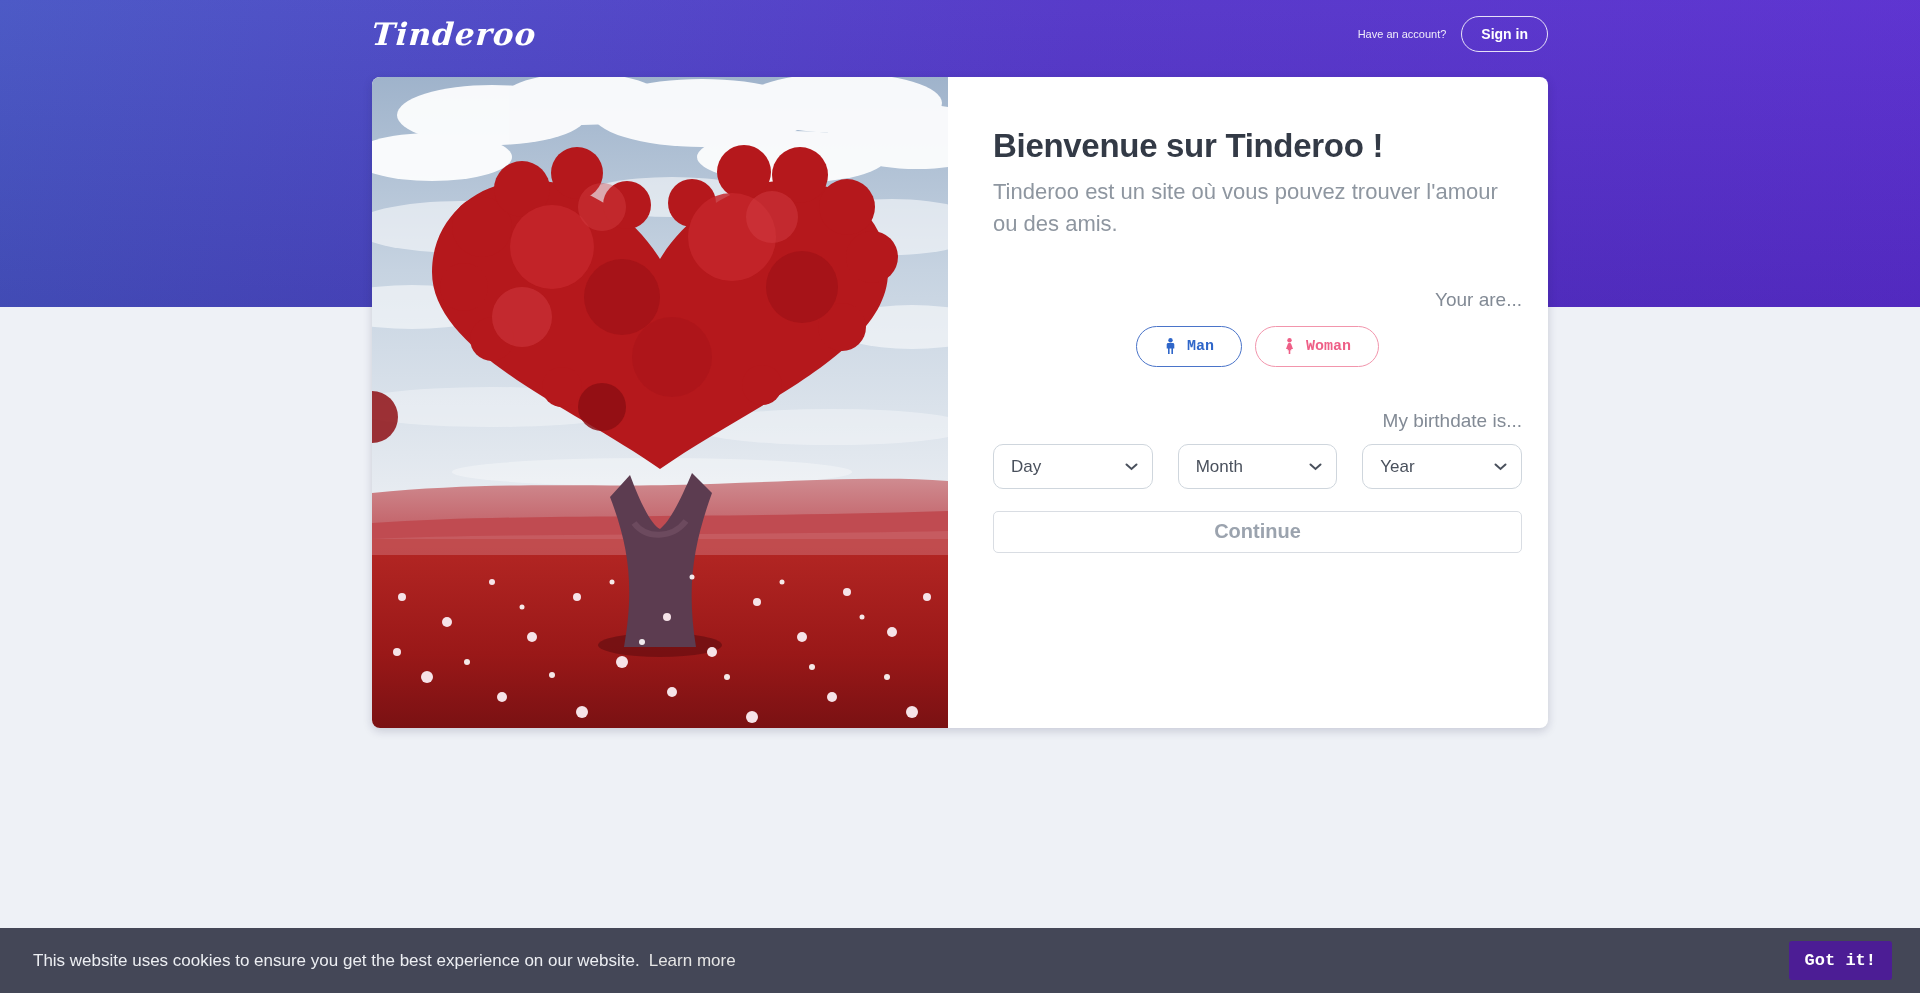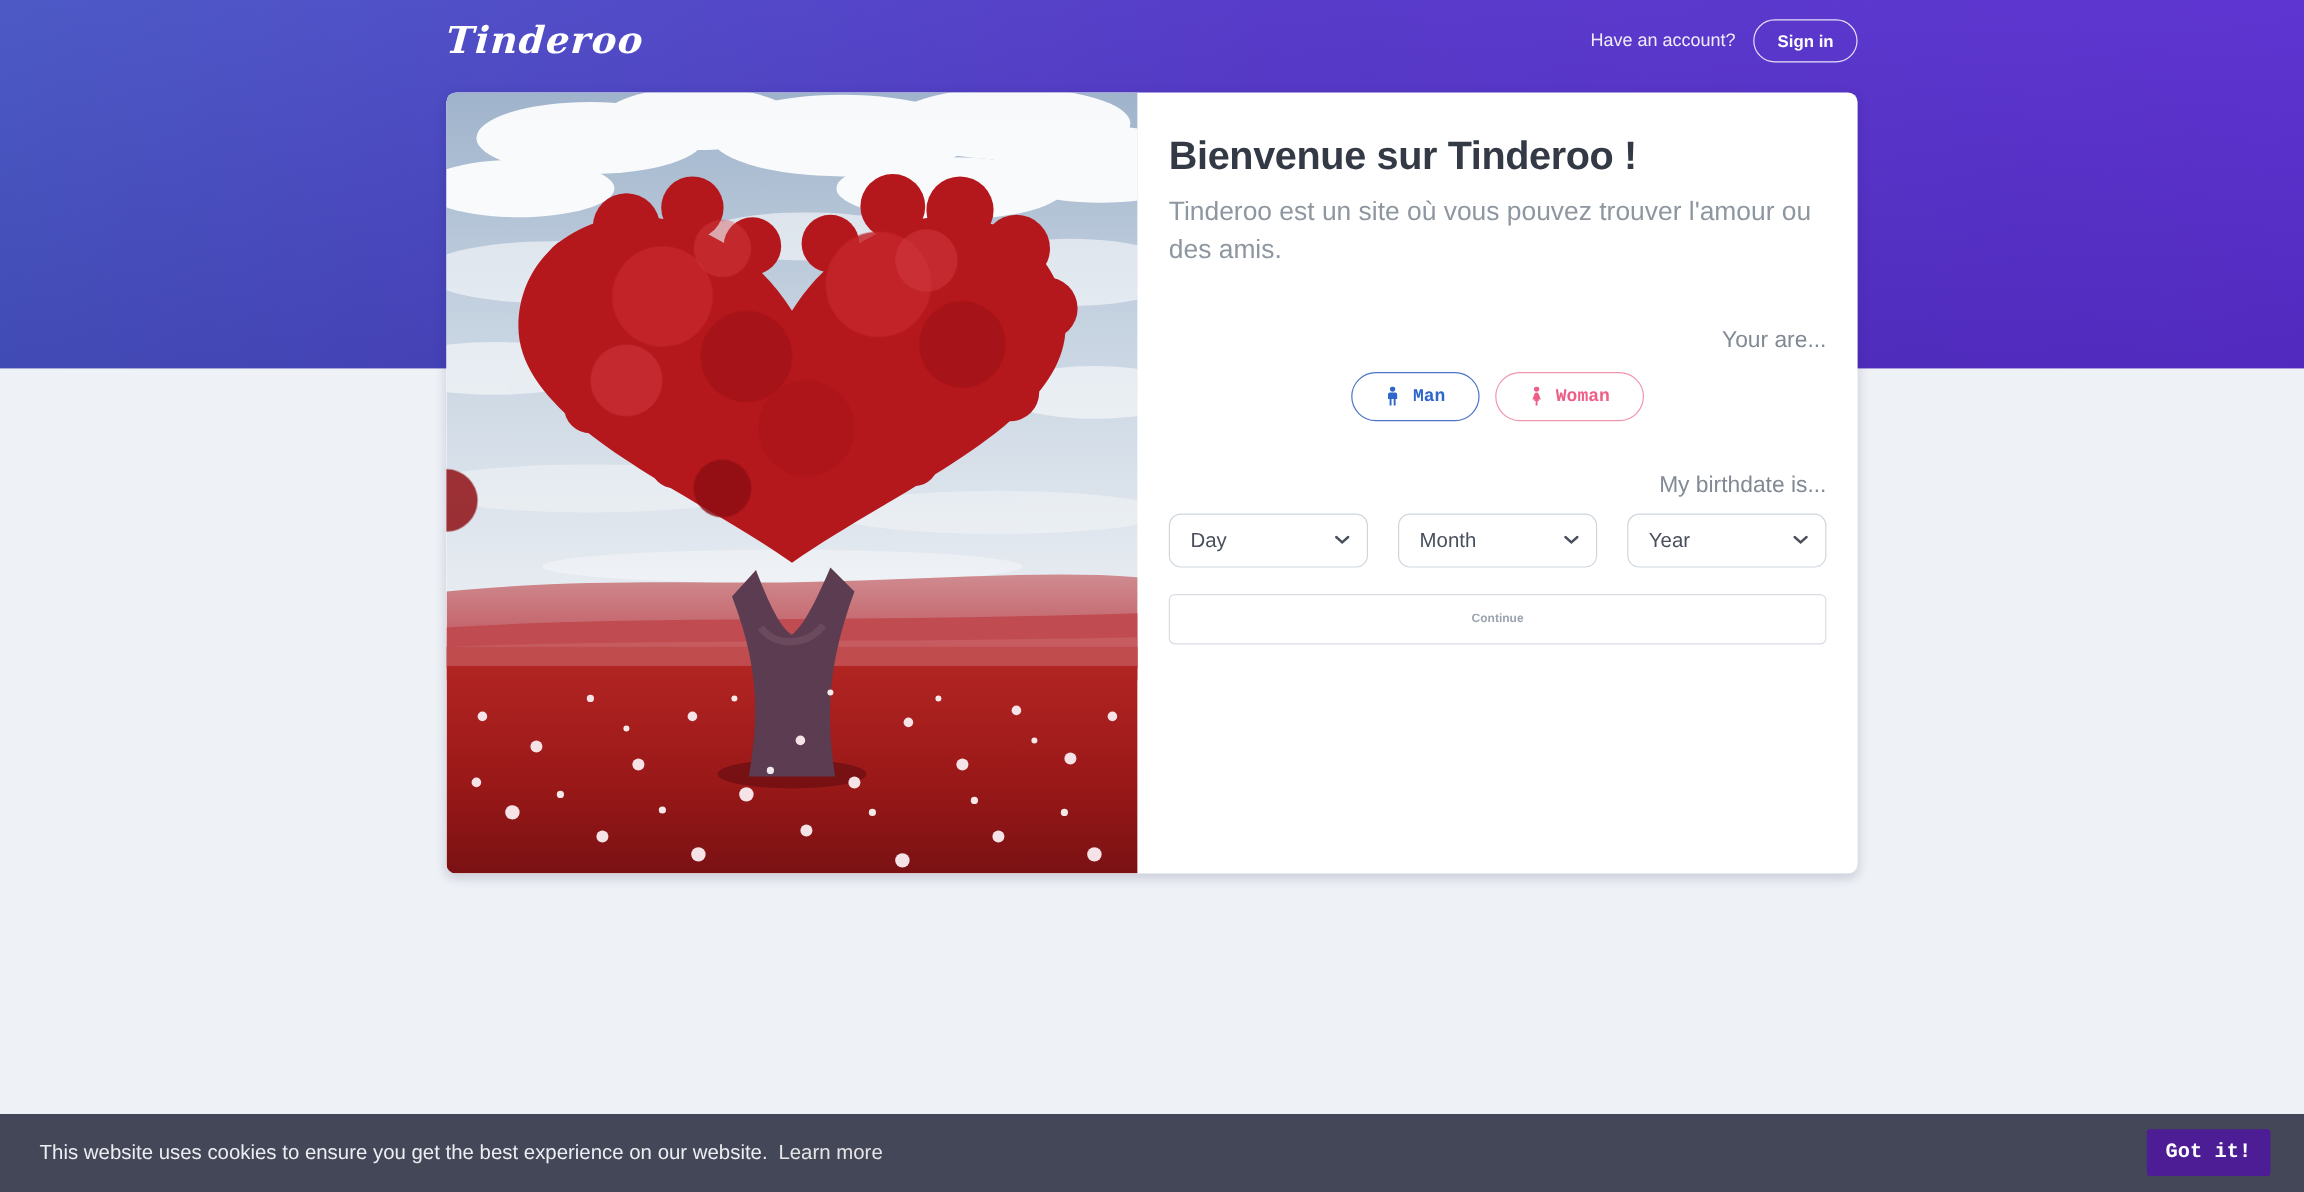--- a/index.html
+++ b/index.html
@@ -7,32 +7,32 @@
     font-family:"Liberation Sans", sans-serif; background:#eef1f6; }
 
   
   .hero { height:307px; width:100%;
     background:linear-gradient(to bottom, rgba(255,255,255,0.03), rgba(10,0,40,0.10)),
                linear-gradient(100deg, #4755c4 0%, #5335c8 55%, #5a2ed0 100%); }
   .nav { width:1176px; margin:0 auto; display:flex; align-items:center; padding-top:9px; height:58px; }
   .logo { color:#fff; font-family:"DejaVu Serif", serif; font-style:italic; font-weight:bold;
     font-size:31px; letter-spacing:1px; transform:skewX(-4deg); cursor:pointer; }
   .nav-right { margin-left:auto; display:flex; align-items:center; gap:15px; }
-  .have-account { color:#f0ecfa; font-size:15px; }
+  .have-account { color:#f0ecfa; font-size:11px; }
   .signin-btn { background:transparent; border:1px solid rgba(255,255,255,0.85); color:#fff;
     font-size:14px; font-weight:bold; padding:9px 19px; border-radius:19px; cursor:pointer;
     font-family:"Liberation Sans", sans-serif; }
 
   
   .card-wrap { width:1176px; margin:-230px auto 0; position:relative; }
   .card { height:651px; background:#fff; border-radius:8px; overflow:hidden; display:flex;
     box-shadow:0 3px 10px rgba(30,30,70,0.18); }
   .card-image { width:576px; flex-shrink:0; position:relative; }
   .card-image svg { display:block; width:100%; height:100%; }
-  .card-panel { flex:1; padding:28px 26px 0 26px; display:flex; flex-direction:column; }
+  .card-panel { flex:1; padding:44px 26px 0 26px; display:flex; flex-direction:column;margin-left:19px; }
 
   .title { font-size:33px; font-weight:bold; color:#333a46; margin:6px 0 11px; letter-spacing:-0.3px; }
   .subtitle { font-size:22px; color:#8e96a0; line-height:1.45; max-width:562px; }
 
   .prompt { text-align:right; color:#828a95; font-size:19px; }
   .gender-prompt { margin-top:49px; }
   .gender-row { display:flex; justify-content:center; gap:13px; margin-top:15px; }
   .gender-btn { height:41px; border-radius:21px; padding:0 27px; display:inline-flex; align-items:center;
     gap:10px; background:#fff; font-size:15px; font-weight:bold; cursor:pointer;
     font-family:Liberation Mono, monospace; }
@@ -43,21 +43,21 @@
   .birth-prompt { margin-top:43px; }
   .select-row { display:flex; gap:25px; margin-top:12px; }
   .select-wrap { flex:1; position:relative; }
   .select-wrap select { width:100%; height:45px; appearance:none; -webkit-appearance:none;
     border:1px solid #cfd6dd; border-radius:10px; padding:0 34px 0 17px; font-size:17px;
     color:#49505c; background:#fff; cursor:pointer; font-family:"Liberation Sans", sans-serif; }
   .select-wrap .chev { position:absolute; right:15px; top:50%; transform:translateY(-50%);
     pointer-events:none; }
 
   .continue-btn { margin-top:22px; height:42px; width:100%; background:#fff;
-    border:1px solid #d9dde3; border-radius:5px; color:#9ba3ae; font-size:10px; font-weight:bold;
+    border:1px solid #d9dde3; border-radius:5px; color:#9ba3ae; font-size:20px; font-weight:bold;
     cursor:pointer; font-family:"Liberation Sans", sans-serif; }
 
   
   .cookie-bar { position:fixed; left:0; bottom:0; width:1920px; height:65px; background:#444757;
     display:flex; align-items:center; padding:0 28px 0 33px; z-index:10; }
   .cookie-msg { color:#eceef2; font-size:17px; }
   .cookie-link { color:#e5e5e5; margin-left:9px; cursor:pointer; font-size:17px; }
   .gotit-btn { margin-left:auto; background:#4c1d95; color:#fff; font-weight:bold; font-size:17px;
     padding:10px 16px; border:none; border-radius:3px; cursor:pointer;
     font-family:Liberation Mono, monospace; }

